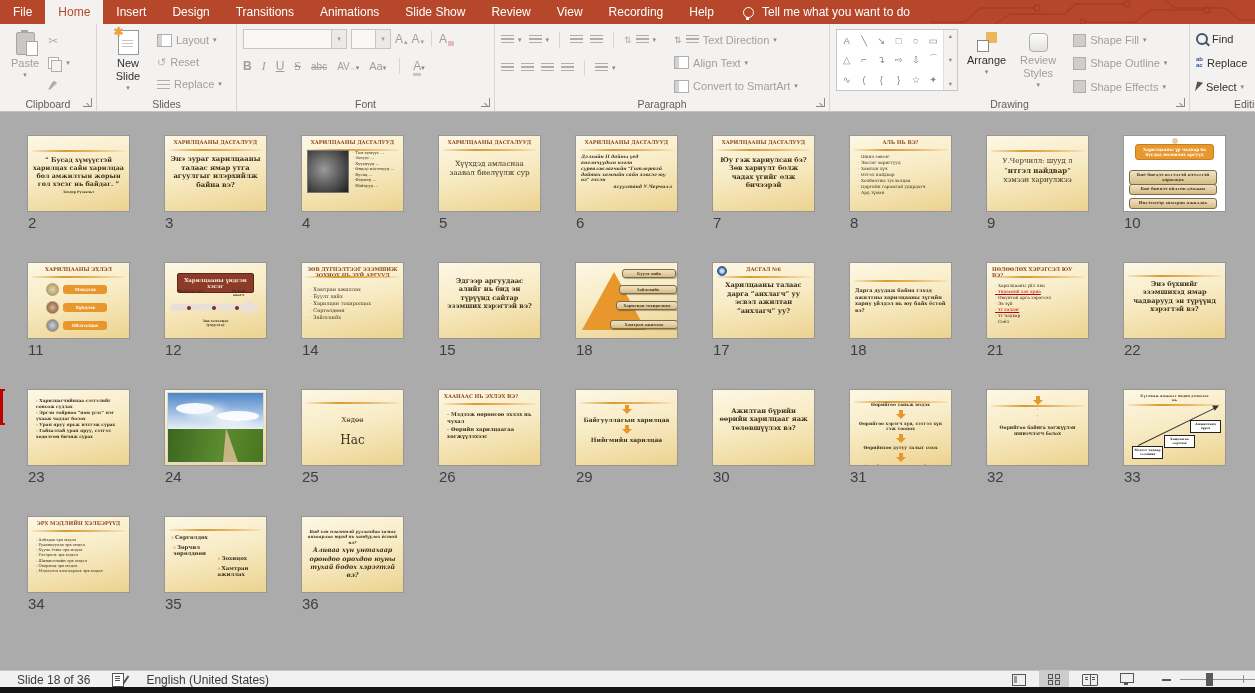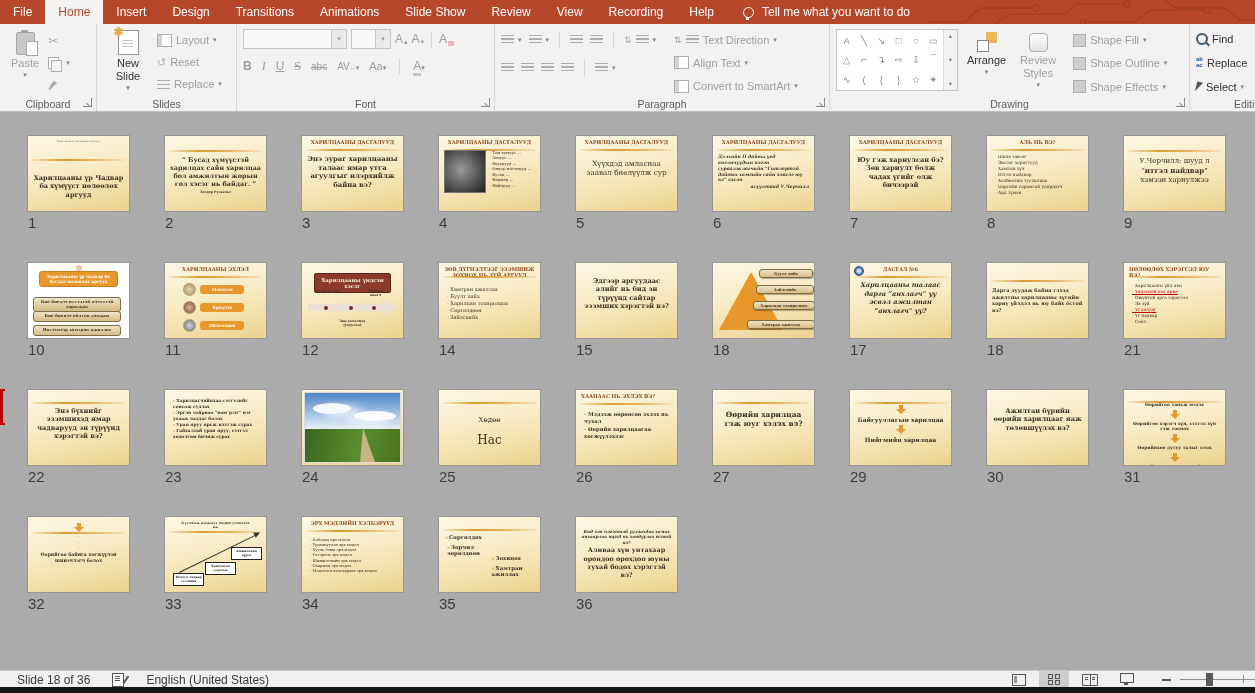--- a/index.html
+++ b/index.html
@@ -407,30 +407,20 @@
           </div>
       </div>
       <div class="rgroup-label">Editing</div>
     </div>
   </div>
 
   <div id="canvas">
     <div id="slide-grid">
         <div class="cell">
           <div class="thumb">
-            <div class="accent-line" style="top: 30%;"></div>
-            <div style="position: absolute; top: 4px; left: 10%; right: 10%; text-align: center; font-size: 2.6px; color: rgb(122, 106, 74);">Харилцааны ур чадвар сургалт</div>
-            <div class="scontent" style="top: 50%;">
-              <div class="sline" style="font-size: 6.6px; font-weight: bold;">Харилцааны үр Чадвар ба хүмүүст нөлөөлөх аргууд</div>
-            </div>
-          </div>
-          <div class="snum">1</div>
-        </div>
-        <div class="cell">
-          <div class="thumb">
             <div class="accent-line" style="top: 18%;"></div>
             <div class="scontent" style="top: 26%;">
               <div class="sline" style="font-size: 6.4px; font-weight: bold;">“ Бусад хүмүүстэй харилцах сайн харилцаа бол амжилтын жорын гол хэсэг нь байдаг. ”</div>
               <div class="sline" style="font-size: 3.2px; font-weight: bold;">Теодор Рузвельт</div>
             </div>
           </div>
           <div class="snum">2</div>
         </div>
         <div class="cell">
           <div class="thumb">
@@ -588,21 +578,21 @@
             <div class="tanbox" style="position: absolute; left: 40px; width: 58px; top: 38px; font-size: 3.7px; padding: 1.5px 1px; line-height: 1.15; box-shadow: rgba(0, 0, 0, 0.3) 1px 1px 1px;">Харилцан тохиролцох</div>
             <div class="tanbox" style="position: absolute; left: 34px; width: 64px; top: 57px; font-size: 3.7px; padding: 1.5px 1px; line-height: 1.15; box-shadow: rgba(0, 0, 0, 0.3) 1px 1px 1px;">Хамтран ажиллах</div>
           </div>
           <div class="snum">18</div>
         </div>
         <div class="cell">
           <div class="thumb">
             <div class="sheader">ДАСГАЛ №6</div>
             <div class="accent-line" style="top: 17%;"></div>
             <div class="logo-c"></div>
-            <div class="scontent" style="top: 24%; font-style: italic;">
+            <div class="scontent" style="top: 24%;">
               <div class="sline" style="font-size: 6.6px; font-weight: bold;">Харилцааны талаас дарга “анхлагч” уу эсвэл ажилтан “анхлагч” уу?</div>
             </div>
           </div>
           <div class="snum">17</div>
         </div>
         <div class="cell">
           <div class="thumb">
             <div class="accent-line" style="top: 22%;"></div>
             <div class="scontent" style="top: 32%;">
               <div class="sline" style="font-size: 5px; font-weight: bold; text-align: left;">Дарга дуудаж байна гэхэд ажилтны харилцааны зүгийн хариу үйлдэл нь юу байх ёстой вэ?</div>
@@ -672,29 +662,20 @@
         <div class="cell">
           <div class="thumb">
             <div class="sheader" style="text-align: left;">ХААНААС НЬ ЭХЛЭХ ВЭ?</div>
             <div class="accent-line" style="top: 17%;"></div>
             <div class="sbullets" style="top: 28%; font-size: 5.2px;">
               <span class="bi" style="font-weight: bold;"><span class="dash">- </span><span>Мэдээж өөрөөсөө эхлэх нь чухал</span></span>
               <span class="bi" style="font-weight: bold;"><span class="dash">- </span><span>Өөрийн харилцаагаа хөгжүүлэхээс</span></span>
             </div>
           </div>
           <div class="snum">26</div>
-        </div>
-        <div class="cell">
-          <div class="thumb">
-            <div class="accent-line" style="top: 16%;"></div>
-            <div class="scontent" style="top: 26%;">
-              <div class="sline" style="font-size: 7.4px; font-weight: bold;">Өөрийн харилцаа гэж юуг хэлэх вэ?</div>
-            </div>
-          </div>
-          <div class="snum">27</div>
         </div>
         <div class="cell">
           <div class="thumb">
             <div class="accent-line" style="top: 16%;"></div>
             <div class="scontent" style="top: 18%;">
               <div class="oarrow">
                 <div class="stem"></div>
                 <div class="head"></div>
               </div>
               <div class="sline" style="font-weight: bold; font-size: 6px;">Байгууллагын харилцаа</div>
@@ -789,21 +770,21 @@
             <div style="position: absolute; left: 8%; top: 36%; width: 36%; font-size: 5.4px; font-weight: bold; color: rgb(62, 48, 32); line-height: 1.15;"><span style="color: rgb(232, 151, 44); font-size: 3.6px; margin-right: 1px;">✕</span><span>Зөрчил зөрөлдөөн</span></div>
             <div style="position: absolute; left: 52%; top: 50%; width: 42%; font-size: 5.4px; font-weight: bold; color: rgb(62, 48, 32); line-height: 1.15;"><span style="color: rgb(232, 151, 44); font-size: 3.6px; margin-right: 1px;">✕</span><span>Зохицох</span></div>
             <div style="position: absolute; left: 52%; top: 64%; width: 42%; font-size: 5.4px; font-weight: bold; color: rgb(62, 48, 32); line-height: 1.15;"><span style="color: rgb(232, 151, 44); font-size: 3.6px; margin-right: 1px;">✕</span><span>Хамтран ажиллах</span></div>
           </div>
           <div class="snum">35</div>
         </div>
         <div class="cell">
           <div class="thumb">
             <div class="scontent" style="top: 16%;">
               <div class="sline" style="font-size: 4.2px; font-weight: bold; font-style: italic;">Бид хэн нэгэнтэй уулзахдаа хамаг анхаарлаа юунд нь хандуулах ёстой вэ?</div>
-              <div class="sline" style="font-size: 6.4px; font-weight: bold;">Аливаа хүн унтахаар орондоо орохдоо юуны тухай бодох хэрэгтэй вэ?</div>
+              <div class="sline" style="font-size: 6.4px; font-weight: bold; font-style: italic;">Аливаа хүн унтахаар орондоо орохдоо юуны тухай бодох хэрэгтэй вэ?</div>
             </div>
           </div>
           <div class="snum">36</div>
         </div>
       </div>
   </div>
 
   <div id="red-mark"></div>
 
   <div id="statusbar">

